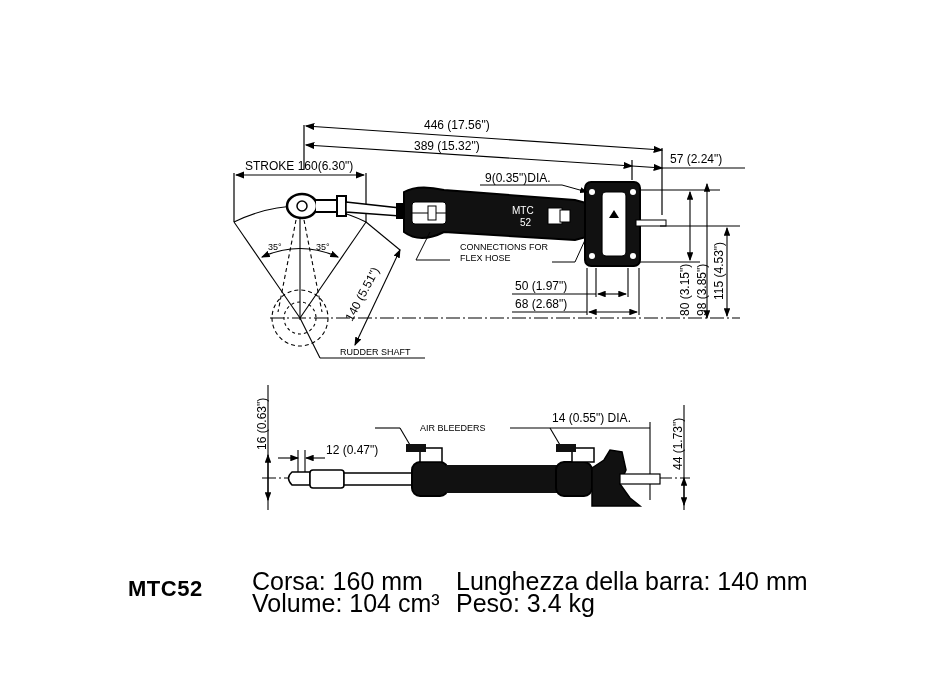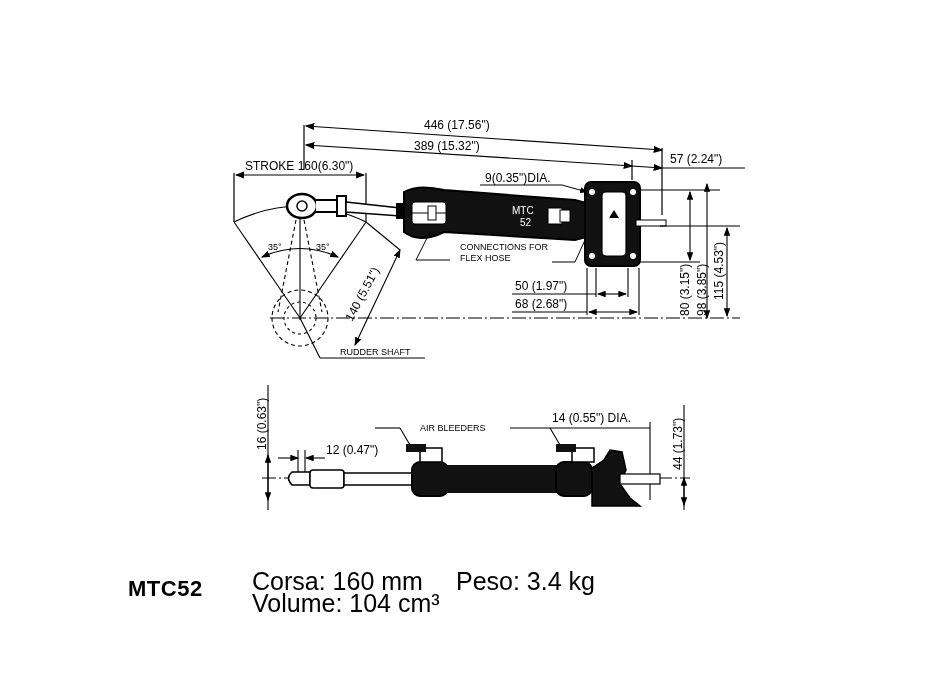--- a/index.html
+++ b/index.html
@@ -184,15 +184,16 @@
   </g>
 </svg>
 
 <div class="spec">
   <div class="model">MTC52</div>
   <div class="col col1">
     <div>Corsa: 160 mm</div>
     <div>Volume: 104 cm³</div>
   </div>
   <div class="col col2">
+    <div>Lunghezza della barra: 140 mm</div>
     <div>Peso: 3.4 kg</div>
   </div>
 </div>
 
 </body></html>

